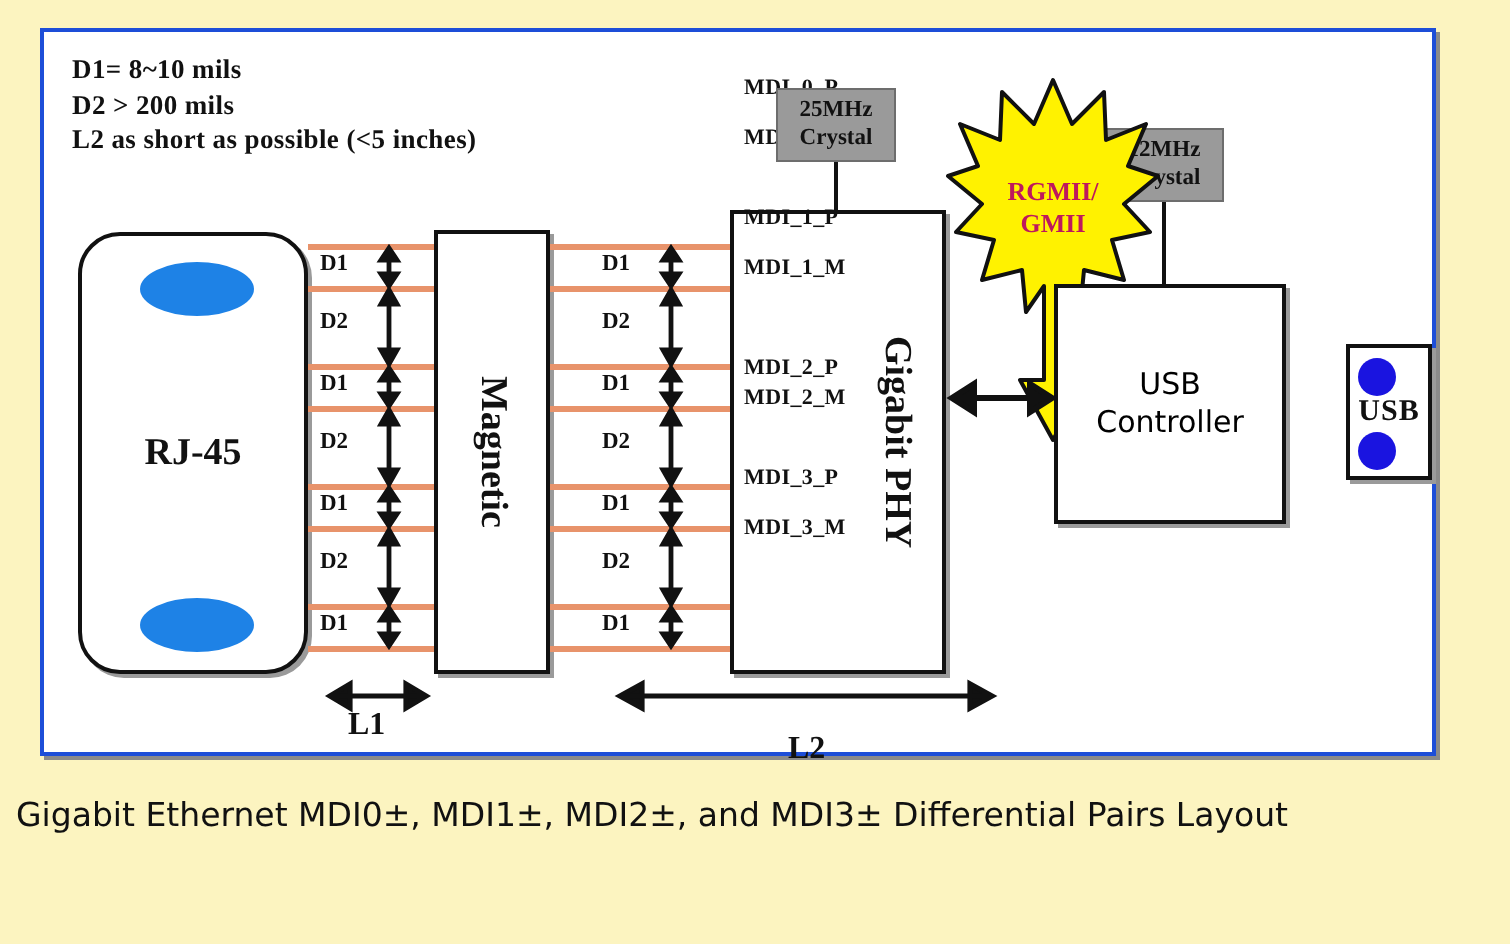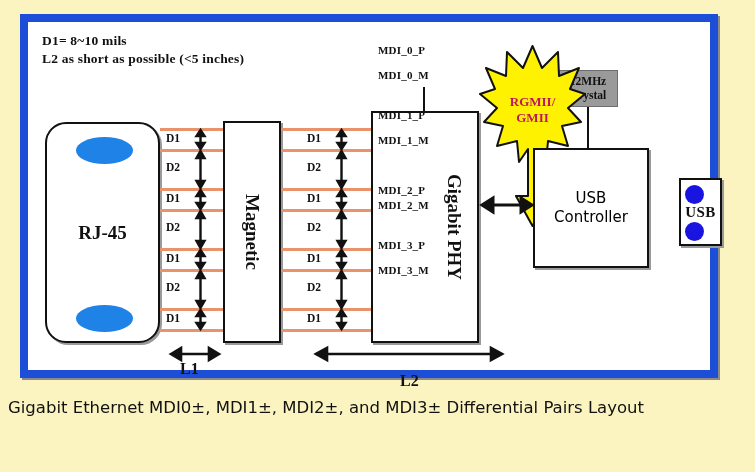--- a/index.html
+++ b/index.html
@@ -5,21 +5,21 @@
   html,body{margin:0;padding:0;}
   body{
     width:755px;height:472px;
     background:#FCF4C0;
     font-family:"Liberation Serif",serif;
     overflow:hidden;position:relative;
   }
   .frame{
     position:absolute;left:20px;top:14px;width:698px;height:364px;
     background:#ffffff;
-    border:8px solid #1d4ed8;
+    border:2px solid #1d4ed8;
     box-shadow:2px 2px 0 #8a8a8a;
     box-sizing:border-box;
   }
   .legend{
     position:absolute;left:14px;top:10px;
     font-weight:bold;font-size:13.5px;color:#111;
     line-height:17.5px;letter-spacing:.2px;
   }
   .legend div{white-space:nowrap;}
 
@@ -109,20 +109,21 @@
   }
   svg{overflow:visible;}
 </style>
 </head>
 <body>
 
 <div class="frame">
 
   <div class="legend">
     <div>D1= 8~10 mils</div>
+    <div>D2 &gt; 200 mils</div>
     <div>L2 as short as possible (&lt;5 inches)</div>
   </div>
 
   <div class="blk" id="rj45">
     <div class="ellipse" style="left:29px;top:13px;width:57px;height:27px;"></div>
     <div class="blk-label">RJ-45</div>
     <div class="ellipse" style="left:29px;top:181px;width:57px;height:27px;"></div>
   </div>
 
   <div class="blk" id="magnetic">
@@ -245,20 +246,26 @@
           <path d="M5.5 1 L9.5 8 H1.5 Z M5.5 38 L9.5 31 H1.5 Z M5.5 5 V34" stroke="#111" stroke-width="2.4" fill="#111"></path>
         </svg>
     </div>
     <div class="arrow-v" style="left:308px;top:287px;">
       <svg width="11" height="21">
           <path d="M5.5 1 L9.5 7 H1.5 Z M5.5 20 L9.5 14 H1.5 Z M5.5 5 V16" stroke="#111" stroke-width="2.4" fill="#111"></path>
         </svg>
     </div>
   </div>
 
+  <div class="crystal" id="xtal25">
+    <span>
+      <span>25MHz</span><br>
+      <span>Crystal</span>
+    </span>
+  </div>
   <div class="leadline" style="left:395px;top:65px;width:2px;height:24px;"></div>
 
   <div class="crystal" id="xtal12">
     <span>
       <span>12MHz</span><br>
       <span>Crystal</span>
     </span>
   </div>
   <div class="leadline" style="left:559px;top:85px;width:2px;height:41px;"></div>
 

